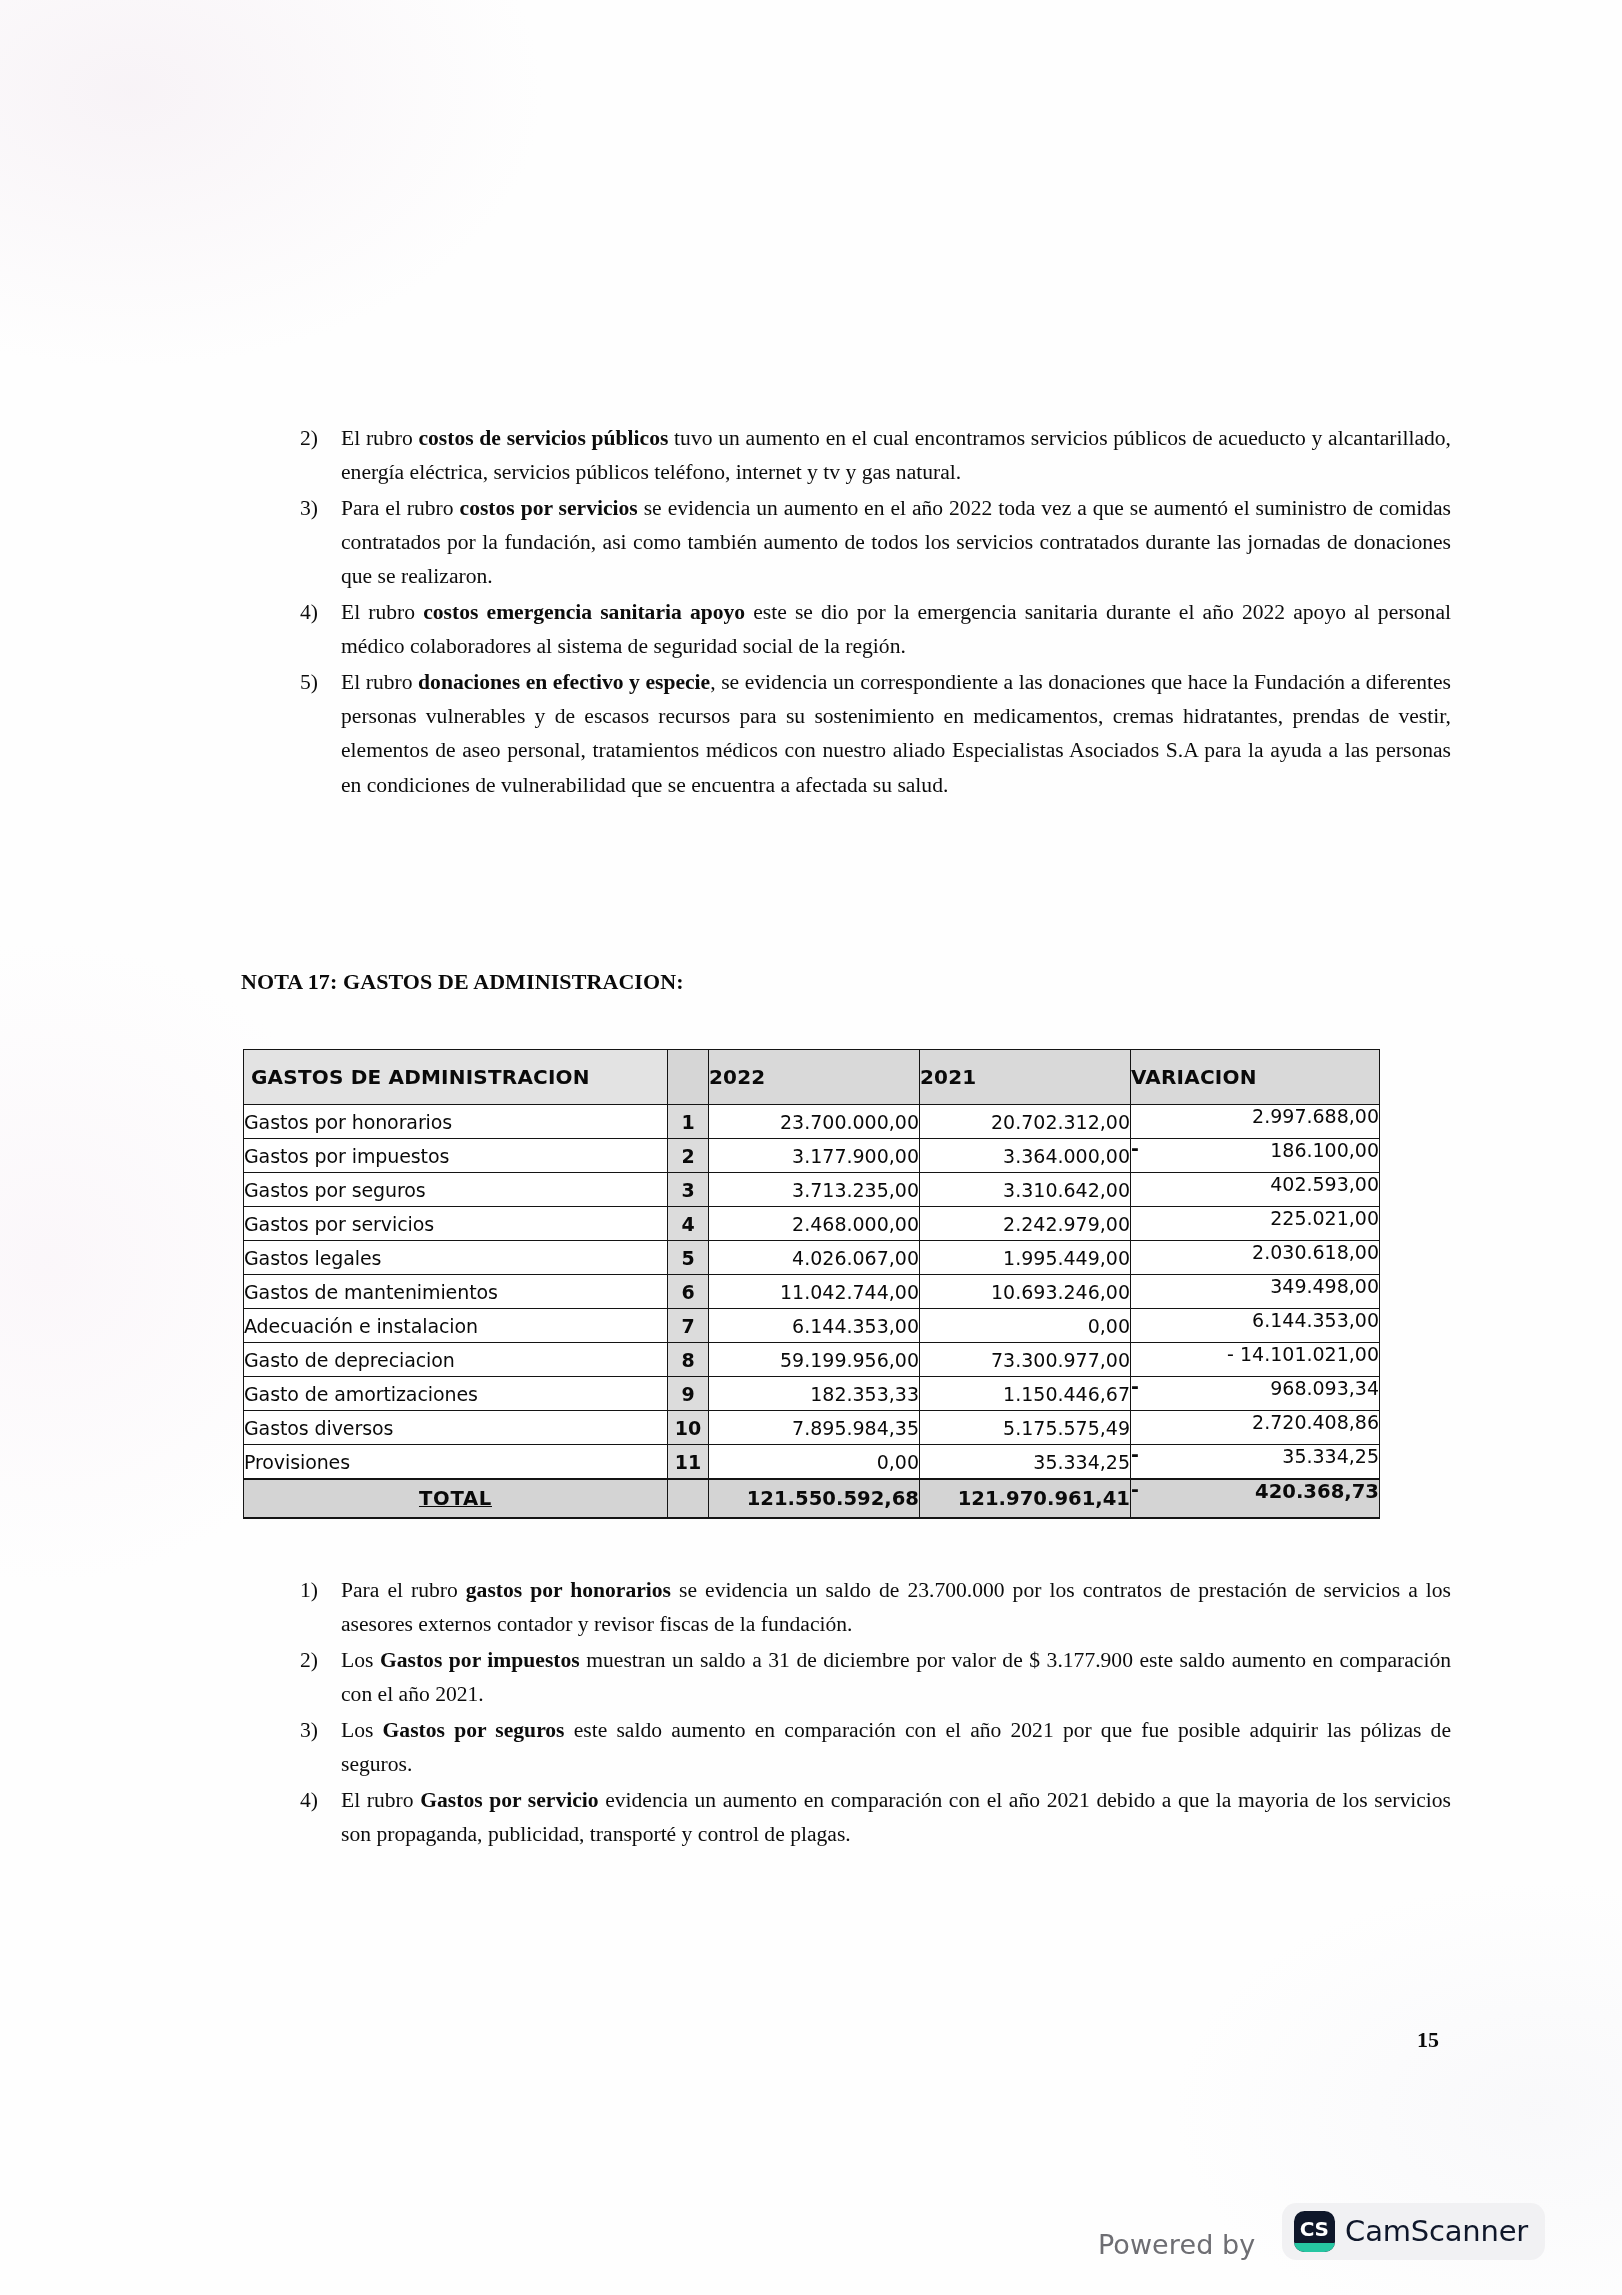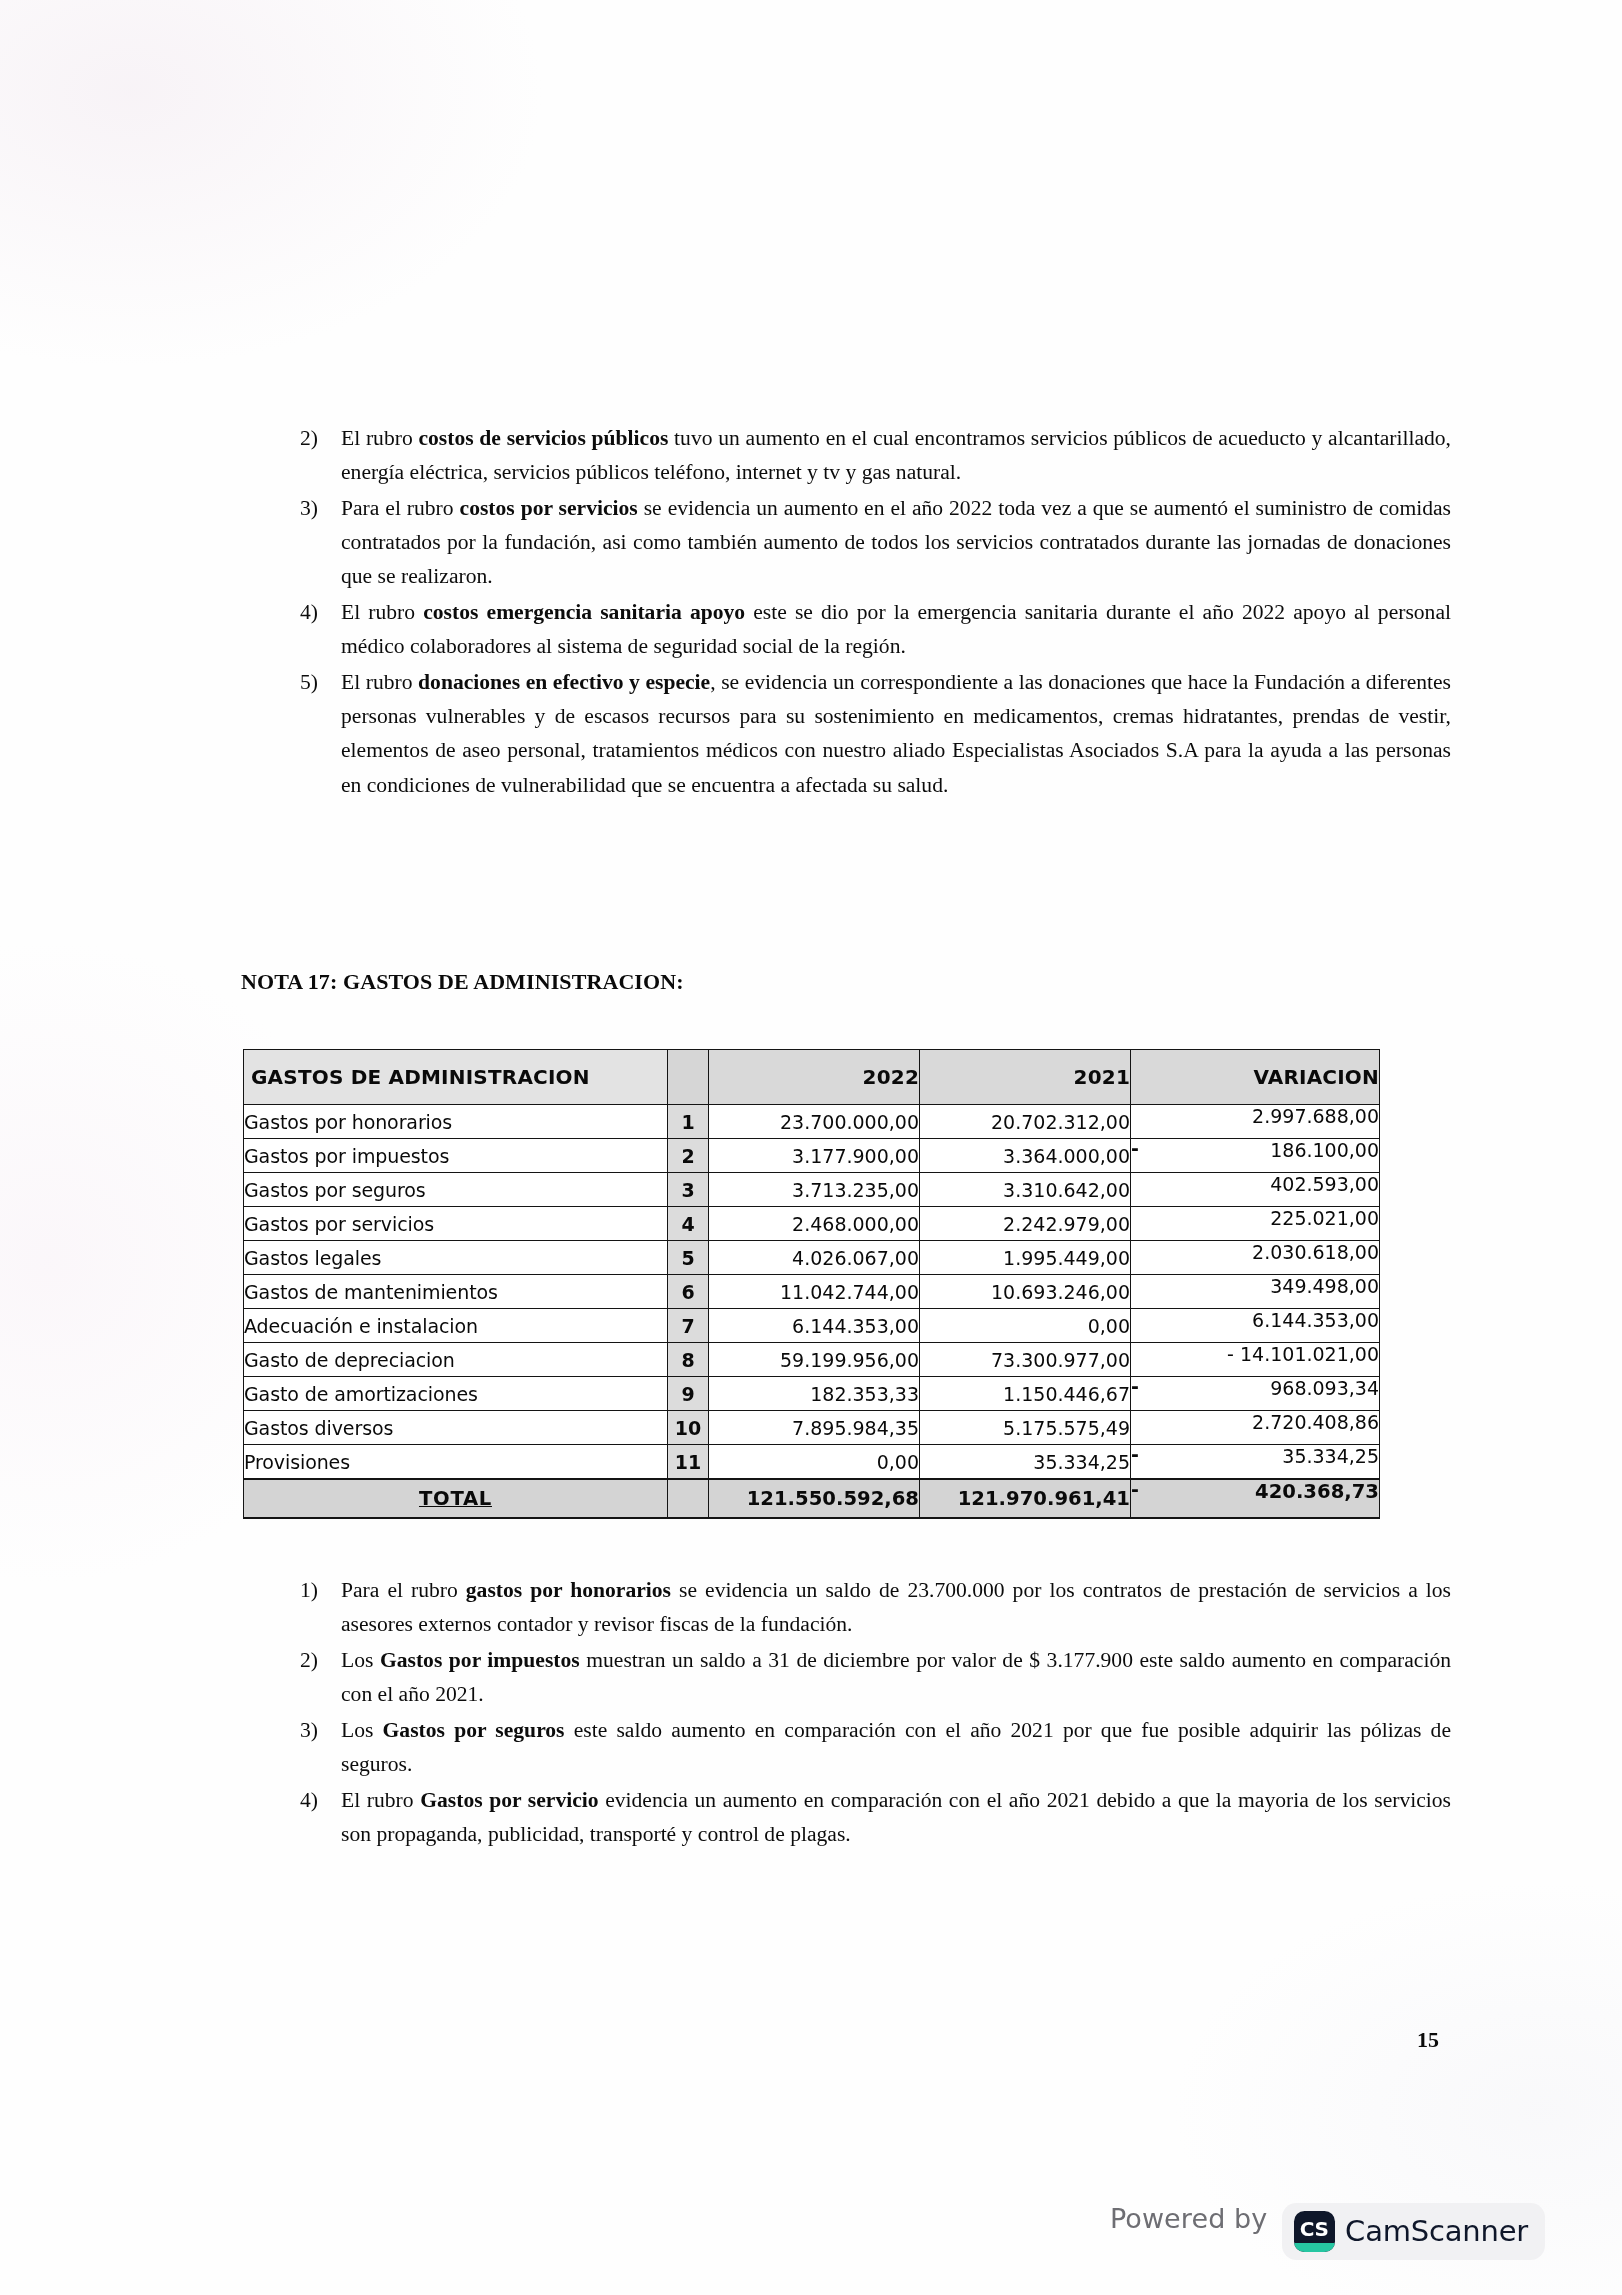--- a/index.html
+++ b/index.html
@@ -136,21 +136,21 @@
   thead th.h-name {
     text-align: left;
     padding-left: 7px;
     background: #e3e3e3;
   }
   thead th.h-idx {
     background: #d6d6d6;
     border-left-width: 1.6px;
     border-right-width: 1.6px;
   }
-  thead th.h-num { text-align: right; }
+  thead th.h-num { text-align: left; }
 
   tbody td {
     height: 33px;
     font-size: 19px;
     color: #0a0a0a;
   }
   td.t-name {
     text-align: left;
     padding-left: 6.5px;
     white-space: nowrap;
@@ -218,22 +218,22 @@
     font-weight: 700;
     color: #0b0b0b;
   }
 
   
   .cs-footer {
     position: absolute;
     right: 77px;
     top: 2203px;
     display: flex;
-    align-items: flex-start;
-    gap: 0px;
+    align-items: flex-end;
+    gap: 12px;
     font-family: "DejaVu Sans", "Liberation Sans", sans-serif;
   }
   .cs-powered {
     font-size: 27px;
     color: #6e6e73;
     font-weight: 400;
     letter-spacing: 0.1px;
     padding-right: 14.4px;
   }
   .cs-pill {

